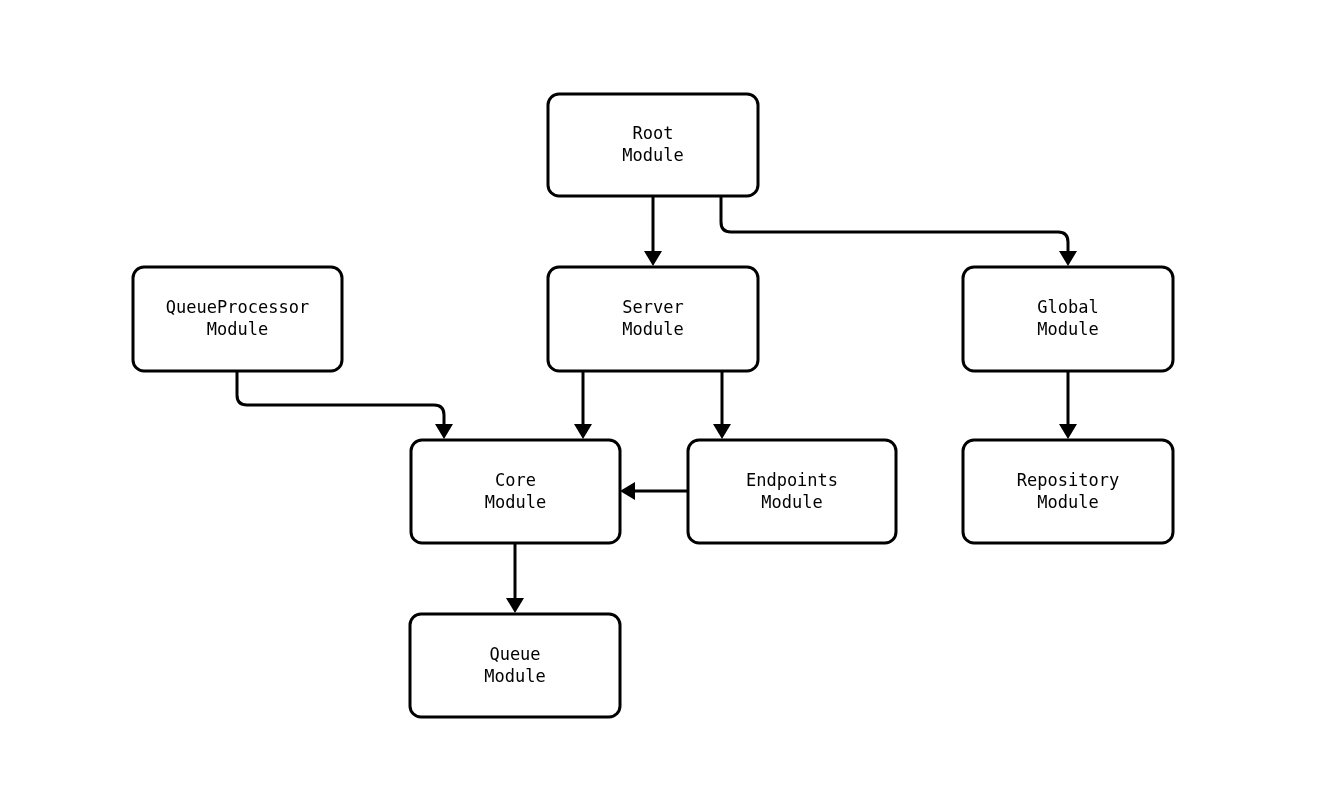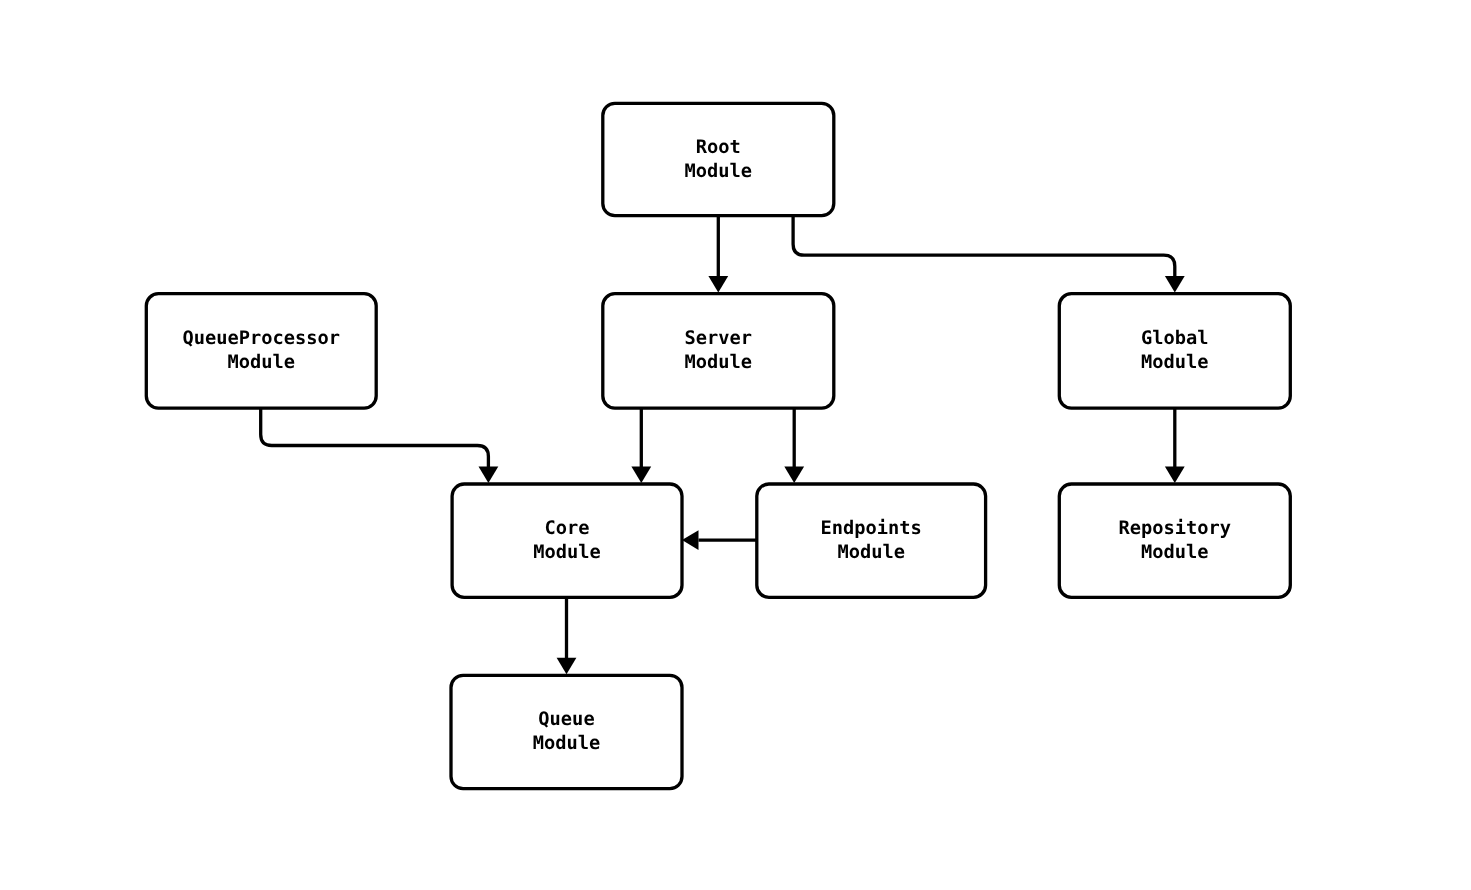--- a/index.html
+++ b/index.html
@@ -12,21 +12,20 @@
     width: 1337px;
     height: 809px;
     overflow: hidden;
     font-family: "DejaVu Sans Mono", "Liberation Mono", monospace;
   }
   #diagram-canvas {
     position: relative;
     width: 1337px;
     height: 809px;
     background: #ffffff;
-    font-weight: bold;
   }
   #diagram-svg {
     position: absolute;
     top: 0;
     left: 0;
     width: 1337px;
     height: 809px;
     display: block;
   }
   .node-rect {

